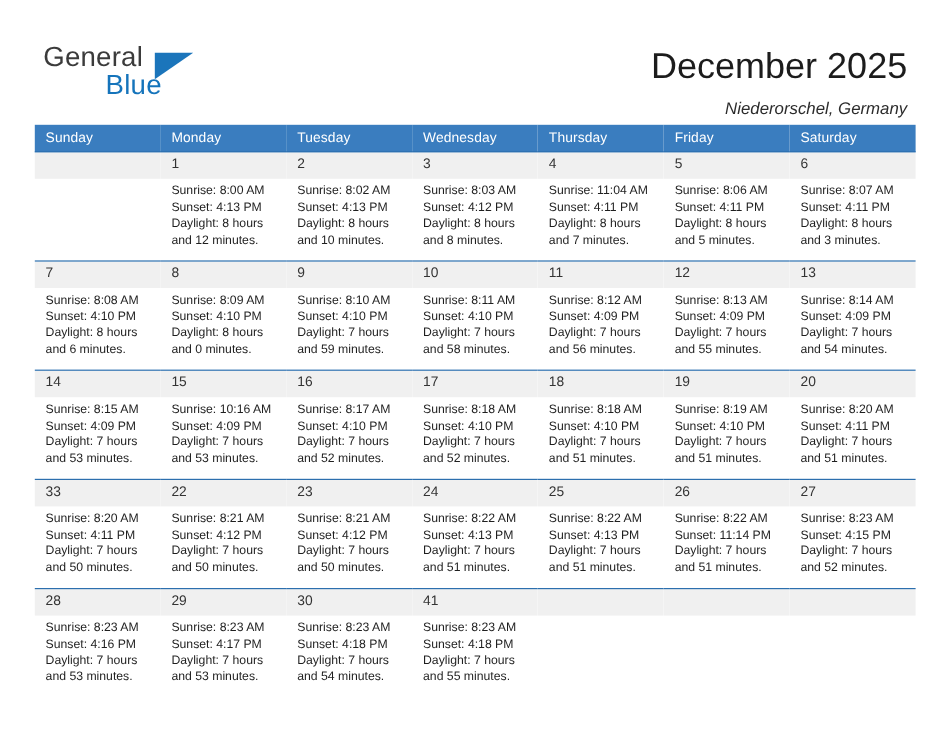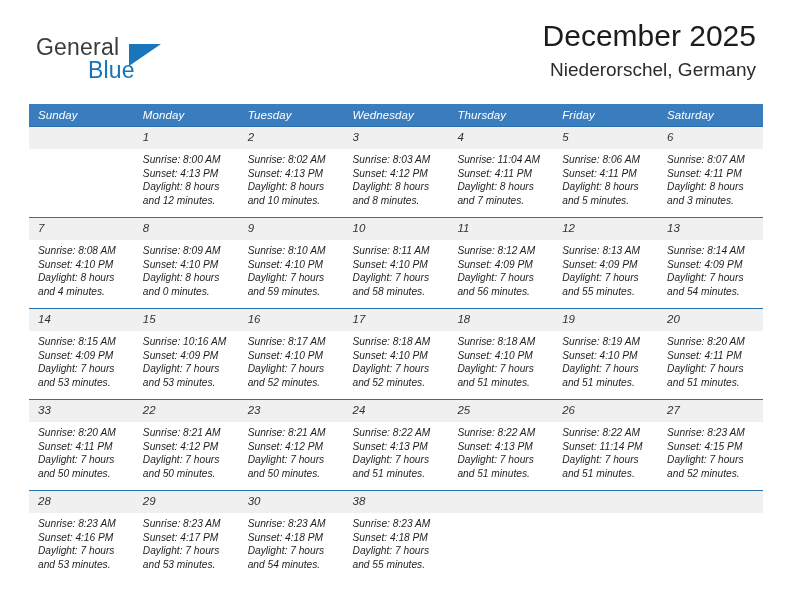--- a/index.html
+++ b/index.html
@@ -60,50 +60,50 @@
     top: 10px;
     width: 0;
     height: 0;
     border-left: 32px solid #1b75bb;
     border-bottom: 22px solid transparent;
   }
 
   .title-block {
     position: absolute;
     right: 36px;
-    top: 18px;
+    top: 38px;
     text-align: right;
   }
   .cal-title {
     font-size: 30px;
     font-weight: normal;
     color: #1c1c1c;
     line-height: 36px;
     white-space: nowrap;
   }
   .cal-subtitle {
-    font-size: 19px;
+    font-size: 14px;
     color: #2c2c2c;
     line-height: 20px;
     margin-top: 6px;
     white-space: nowrap;
+    font-style: italic;
   }
 
   
   .calendar {
     position: absolute;
     left: 29px;
     top: 104px;
     width: 734px;
   }
   table.cal-table {
     border-collapse: collapse;
     table-layout: fixed;
     width: 734px;
-    font-style: italic;
   }
   table.cal-table col { width: 104.857px; }
 
   thead th {
     background: #3a7dbf;
     color: #ffffff;
     font-size: 11.5px;
     font-weight: normal;
     text-align: left;
     padding: 5px 0 5px 9px;
@@ -251,21 +251,21 @@
               </div>
             </td>
           </tr>
           <tr class="week-row">
             <td>
               <div class="daynum">7</div>
               <div class="daycell-body">
                 <div>Sunrise: 8:08 AM</div>
                 <div>Sunset: 4:10 PM</div>
                 <div>Daylight: 8 hours</div>
-                <div>and 4 minutes.</div>
+                <div>and 6 minutes.</div>
               </div>
             </td>
             <td>
               <div class="daynum">8</div>
               <div class="daycell-body">
                 <div>Sunrise: 8:09 AM</div>
                 <div>Sunset: 4:10 PM</div>
                 <div>Daylight: 8 hours</div>
                 <div>and 0 minutes.</div>
               </div>
@@ -468,21 +468,21 @@
             <td>
               <div class="daynum">30</div>
               <div class="daycell-body">
                 <div>Sunrise: 8:23 AM</div>
                 <div>Sunset: 4:18 PM</div>
                 <div>Daylight: 7 hours</div>
                 <div>and 54 minutes.</div>
               </div>
             </td>
             <td>
-              <div class="daynum">38</div>
+              <div class="daynum">41</div>
               <div class="daycell-body">
                 <div>Sunrise: 8:23 AM</div>
                 <div>Sunset: 4:18 PM</div>
                 <div>Daylight: 7 hours</div>
                 <div>and 55 minutes.</div>
               </div>
             </td>
             <td class="blank">
               <div class="daynum empty"></div>
               <div class="daycell-body">

